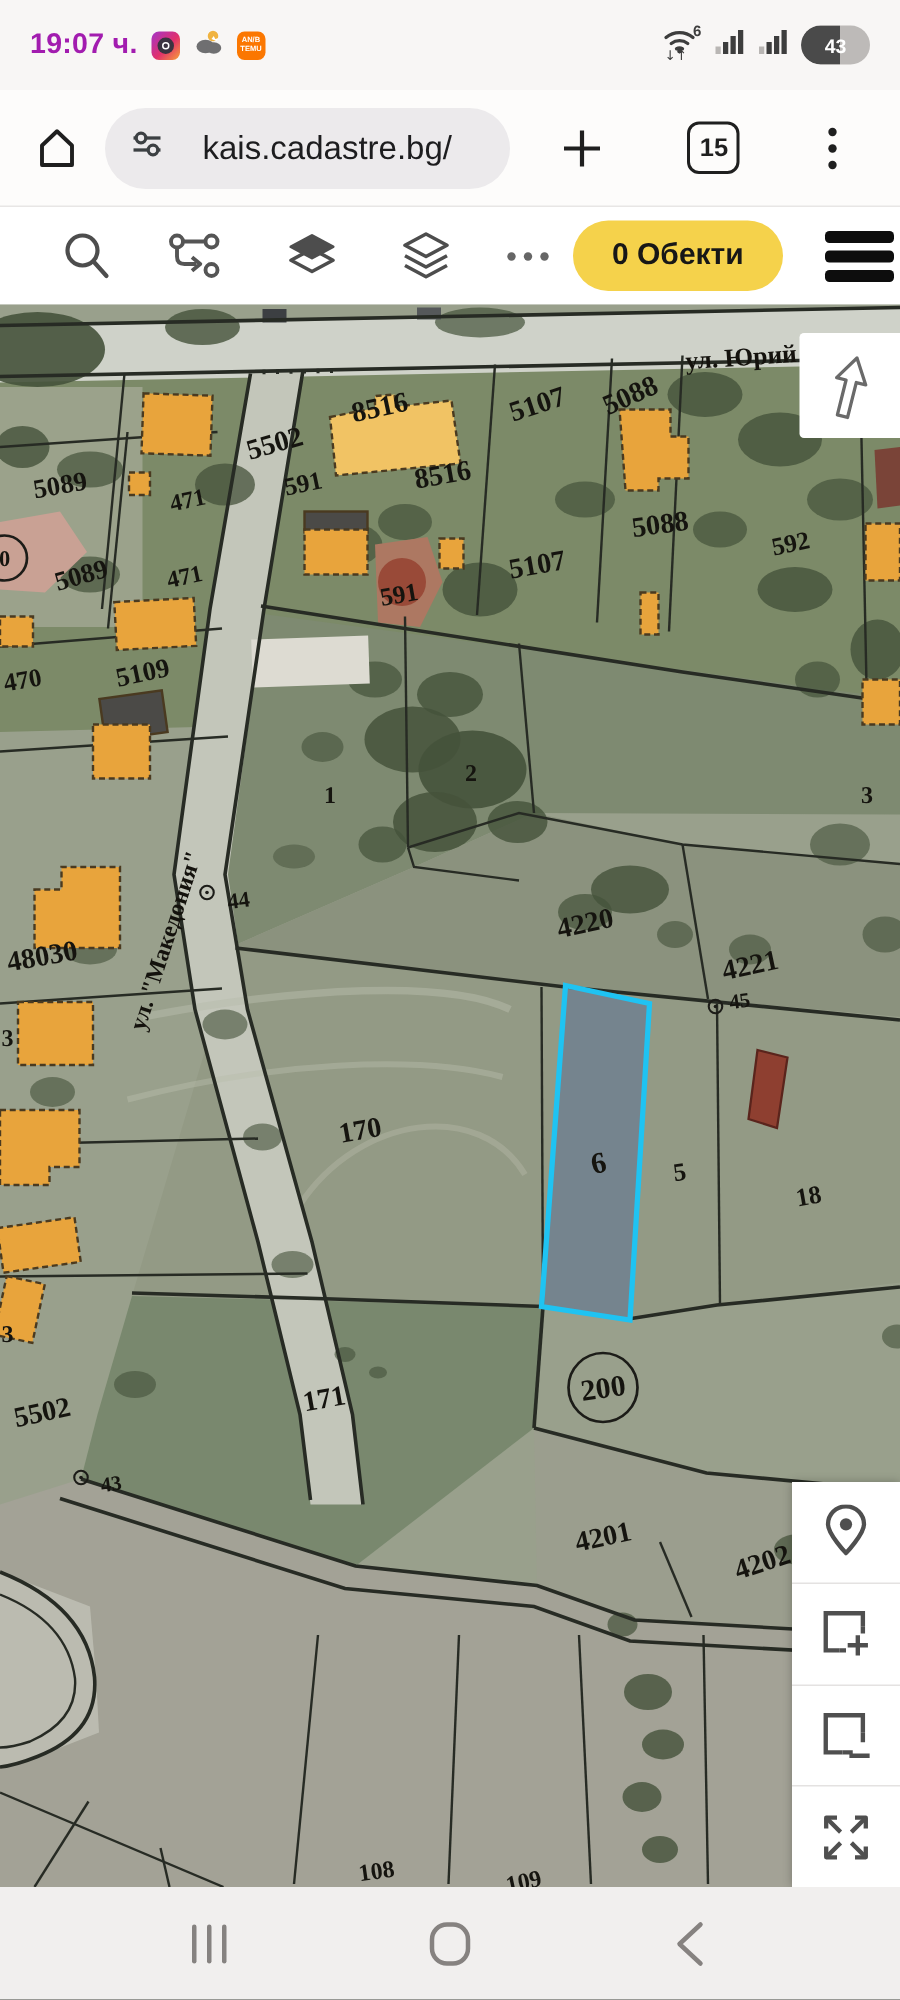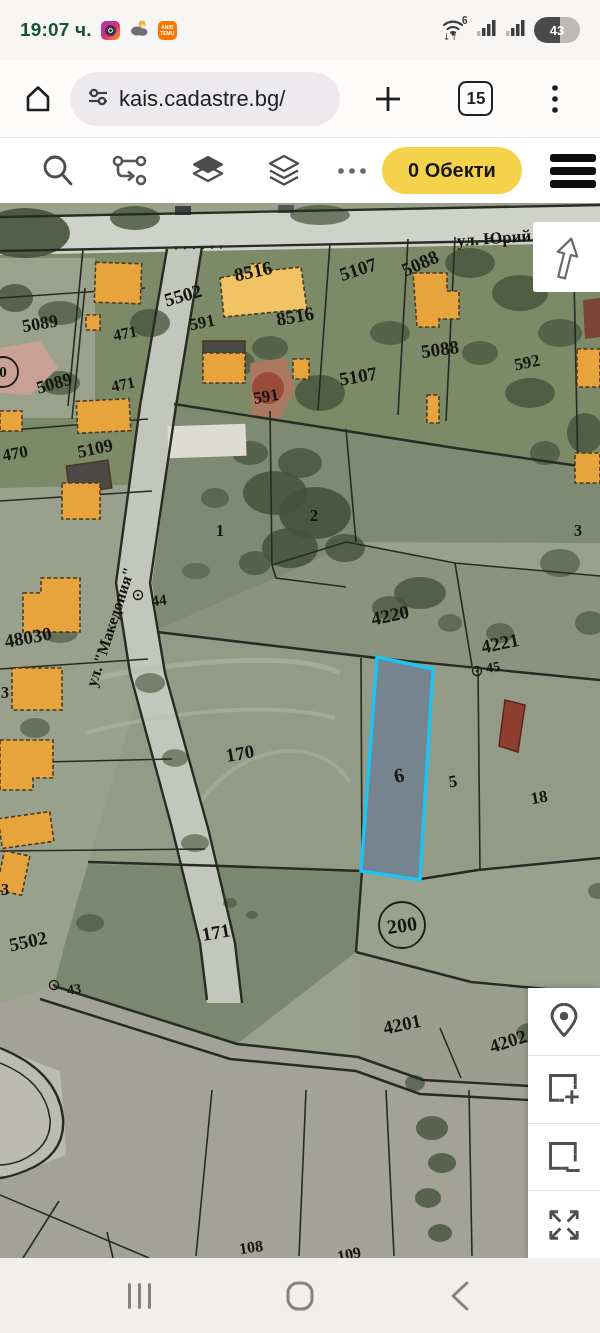--- a/index.html
+++ b/index.html
@@ -2,38 +2,38 @@
 <html><head>
 <meta charset="utf-8">
 <style>
   html,body{margin:0;padding:0;background:#555;}
   .screen{position:relative;width:600px;height:1333px;margin:0 auto;background:#fff;
           font-family:"Liberation Sans",sans-serif;overflow:hidden;}
   
   .statusbar{position:absolute;top:0;left:0;width:600px;height:60px;background:#f8f6f5;
              display:flex;align-items:center;justify-content:space-between;padding:0 20px;box-sizing:border-box;}
   .sb-left{display:flex;align-items:center;gap:9px;}
-  .sb-time{font-size:19px;font-weight:700;color:#14532d;letter-spacing:.2px;}
+  .sb-time{font-size:19px;font-weight:700;color:#a21caf;letter-spacing:.2px;}
   .appicon{width:19px;height:19px;border-radius:5px;position:relative;flex:0 0 auto;}
   .ig{background:linear-gradient(135deg,#a335c9 0%,#e1306c 55%,#f7a137 100%);}
   .ig::before{content:"";position:absolute;left:4px;top:4px;width:11px;height:11px;border-radius:50%;background:#3a3340;}
   .ig::after{content:"";position:absolute;left:7px;top:7px;width:5px;height:5px;border-radius:50%;border:1.5px solid #fff;box-sizing:border-box;}
   .temu{background:#fb7701;color:#fff;font-size:5px;font-weight:700;line-height:5px;
         display:flex;flex-direction:column;align-items:center;justify-content:center;gap:1px;}
   .sb-right{display:flex;align-items:center;gap:7px;}
   .battery{position:relative;width:46px;height:26px;border-radius:13px;background:#bdbab8;overflow:hidden;}
   .battery .fill{position:absolute;left:0;top:0;width:26px;height:26px;background:#4a4a4a;border-radius:13px 0 0 13px;}
   .battery .pct{position:absolute;inset:0;display:flex;align-items:center;justify-content:center;
                 color:#fff;font-size:13px;font-weight:700;}
   
   .browserbar{position:absolute;top:60px;left:0;width:600px;height:78px;background:#fdfcfb;
               display:flex;align-items:center;padding:0 16px;box-sizing:border-box;gap:10px;
               border-bottom:1px solid #e8e6e5;}
   .urlpill{flex:0 0 270px;height:54px;background:#eceaec;border-radius:27px;display:flex;align-items:center;
-           padding:0 16px;box-sizing:border-box;gap:9px;}
+           padding:0 16px;box-sizing:border-box;gap:25px;}
   .urltext{font-size:22px;color:#1d1d1f;white-space:nowrap;}
   .bb-btn{display:flex;align-items:center;justify-content:center;flex:1 1 auto;}
   .tabbox{position:relative;width:31px;height:31px;border:2.6px solid #1f1f1f;border-radius:8px;
           display:flex;align-items:center;justify-content:center;font-size:17px;font-weight:700;color:#1f1f1f;}
   
   .webtoolbar{position:absolute;top:138px;left:16px;width:600px;height:65px;background:#ffffff;
               display:flex;align-items:center;box-sizing:border-box;padding:0 10px;}
   .wt-icon{display:flex;align-items:center;justify-content:center;}
   .objbtn{height:47px;border-radius:24px;border:none;padding:0 26px;
           font-size:20px;font-weight:700;color:#171717;font-family:"Liberation Sans",sans-serif;}

